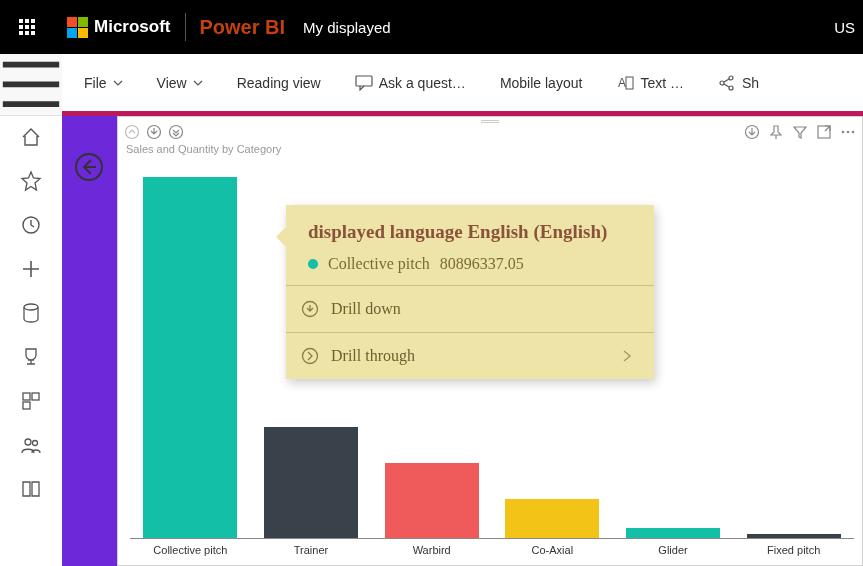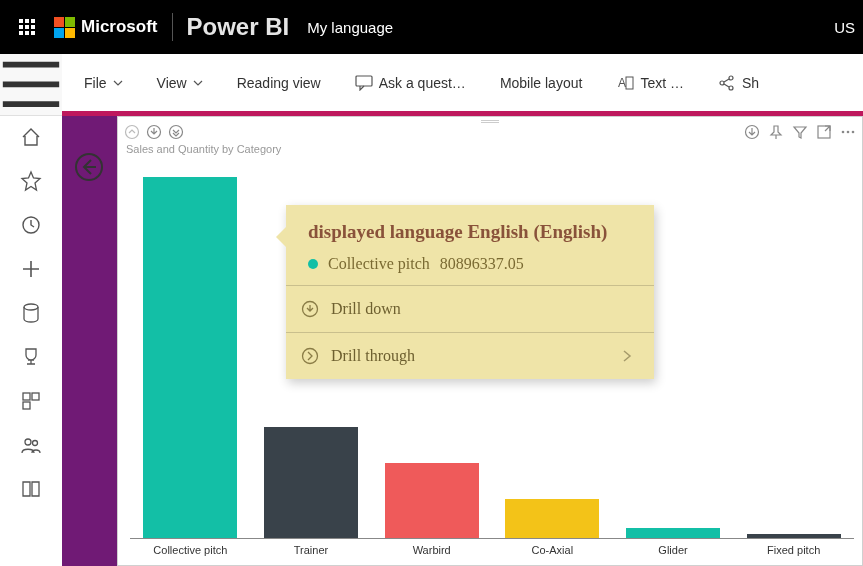--- a/index.html
+++ b/index.html
@@ -3,44 +3,44 @@
 <meta charset="utf-8">
 <style>
   * { box-sizing: border-box; margin: 0; padding: 0; }
   body { font-family: "Segoe UI", Arial, sans-serif; width: 863px; height: 566px; overflow: hidden; background: #f8f8f8; }
   
   
   .header { background: #000; height: 54px; display: flex; align-items: center; color: #fff; }
   .waffle { width: 54px; height: 54px; display: flex; align-items: center; justify-content: center; cursor: pointer; }
   .waffle-grid { display: grid; grid-template-columns: repeat(3, 4px); grid-template-rows: repeat(3, 4px); gap: 2px; }
   .waffle-grid span { background: #fff; width: 4px; height: 4px; }
-  .ms-logo { display: flex; align-items: center; gap: 6px; margin-left: 0; cursor: pointer; }
+  .ms-logo { display: flex; align-items: center; gap: 6px; margin-left: 13px; cursor: pointer; }
   .ms-squares { display: grid; grid-template-columns: 10px 10px; grid-template-rows: 10px 10px; gap: 1px; }
   .ms-squares span:nth-child(1){background:#F25022;} .ms-squares span:nth-child(2){background:#7FBA00;}
   .ms-squares span:nth-child(3){background:#00A4EF;} .ms-squares span:nth-child(4){background:#FFB900;}
   .ms-text { font-size: 17px; font-weight: 600; color:#fff; }
   .divider-v { width:1px; height:28px; background:#555; margin:0 14px; }
-  .pbi-text { font-size: 24px; font-weight: 600; color:#e5e5e5; }
+  .pbi-text { font-size: 20px; font-weight: 600; color:#c2410c; }
   .workspace { font-size: 15px; color:#fff; margin-left: 18px; }
   .header-right { margin-left: auto; margin-right: 8px; font-size: 15px; color:#fff; }
   
   
   .toolbar-row { display:flex; }
   .hamburger-cell { width:62px; height:62px; display:flex; align-items:center; justify-content:center; border-bottom:1px solid #e0e0e0; cursor:pointer; }
   .toolbar { flex:1; height:62px; background:#fff; border-bottom:5px solid #be185d; display:flex; align-items:center; padding:0 12px; font-size:14px; color:#333; }
   .tb-item { display:flex; align-items:center; gap:6px; padding:6px 10px; margin-right:14px; cursor:pointer; white-space:nowrap; }
   .chev-down { width:10px; height:10px; }
   .tb-icon { width:18px; height:16px; display:inline-flex; align-items:center; justify-content:center; }
   
   
   .body { display:flex; height: calc(566px - 54px - 62px); }
   .leftnav { width:62px; background:#fff; display:flex; flex-direction:column; align-items:center; padding-top:10px; gap:22px; }
   .nav-icon { width:22px; height:22px; display:flex; align-items:center; justify-content:center; color:#555; cursor:pointer; }
   
-  .canvas { flex:1; position:relative; background:#701a75; }
+  .canvas { flex:1; position:relative; background:#6d28d9; }
   .visual-frame { position:absolute; left:55px; top:0; right:0; bottom:0; background:#fff; border:1px solid #d0d0d0; }
   .back-btn { position:absolute; left:12px; top:36px; width:30px; height:30px; display:flex; align-items:center; justify-content:center; cursor:pointer; }
   
   .vis-header { height:26px; display:flex; align-items:center; padding:4px 6px 0 6px; gap:6px; color:#888; }
   .vis-header .left-icons { display:flex; gap:6px; }
   .vis-header .right-icons { margin-left:auto; display:flex; gap:8px; }
   .vc-icon { width:16px; height:16px; cursor:pointer; color:#888; }
   .vis-title { font-size:11px; color:#999; padding:0 8px; }
   .grip { position:absolute; left:50%; top:3px; transform:translateX(-50%); display:flex; flex-direction:column; gap:1px; }
   .grip span { width:18px; height:1px; background:#ccc; }
@@ -89,21 +89,21 @@
     <div class="ms-squares">
         <span></span>
         <span></span>
         <span></span>
         <span></span>
       </div>
     <span class="ms-text">Microsoft</span>
   </div>
   <div class="divider-v"></div>
   <div class="pbi-text">Power BI</div>
-  <div class="workspace">My language</div>
+  <div class="workspace">My displayed</div>
   <div class="header-right">US</div>
 </div>
 
 <div class="toolbar-row">
   <div class="hamburger-cell">
     <svg class="hamburger" viewBox="0 0 22 18">
         <line x1="1" y1="2" x2="21" y2="2" stroke="#333" stroke-width="2"></line>
         <line x1="1" y1="9" x2="21" y2="9" stroke="#333" stroke-width="2"></line>
         <line x1="1" y1="16" x2="21" y2="16" stroke="#333" stroke-width="2"></line>
       </svg>

